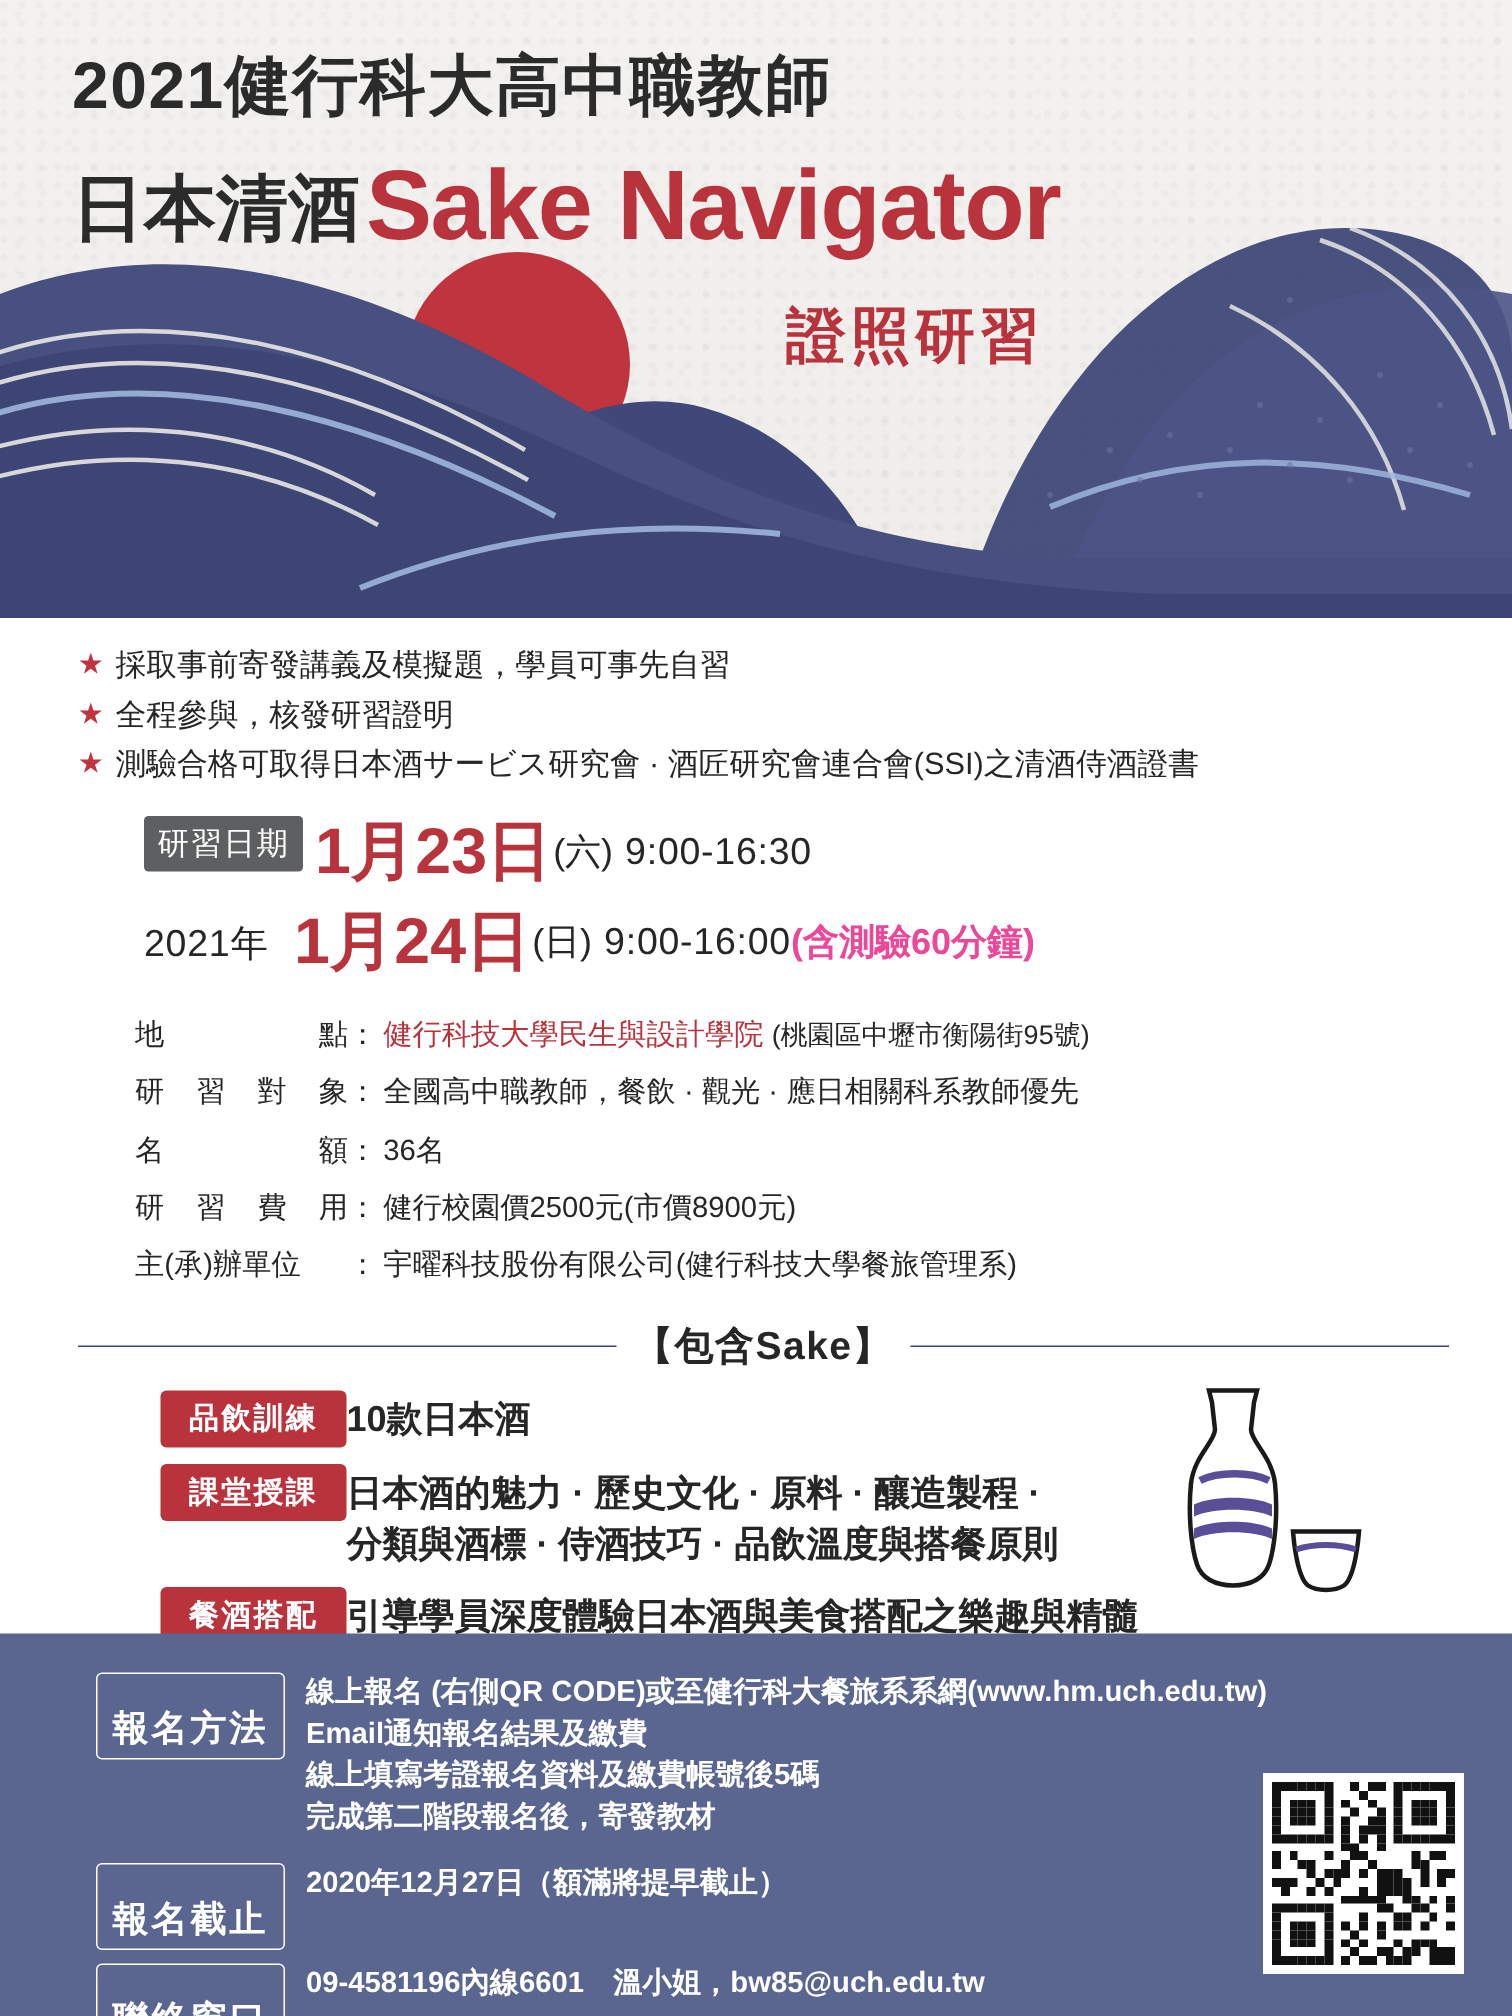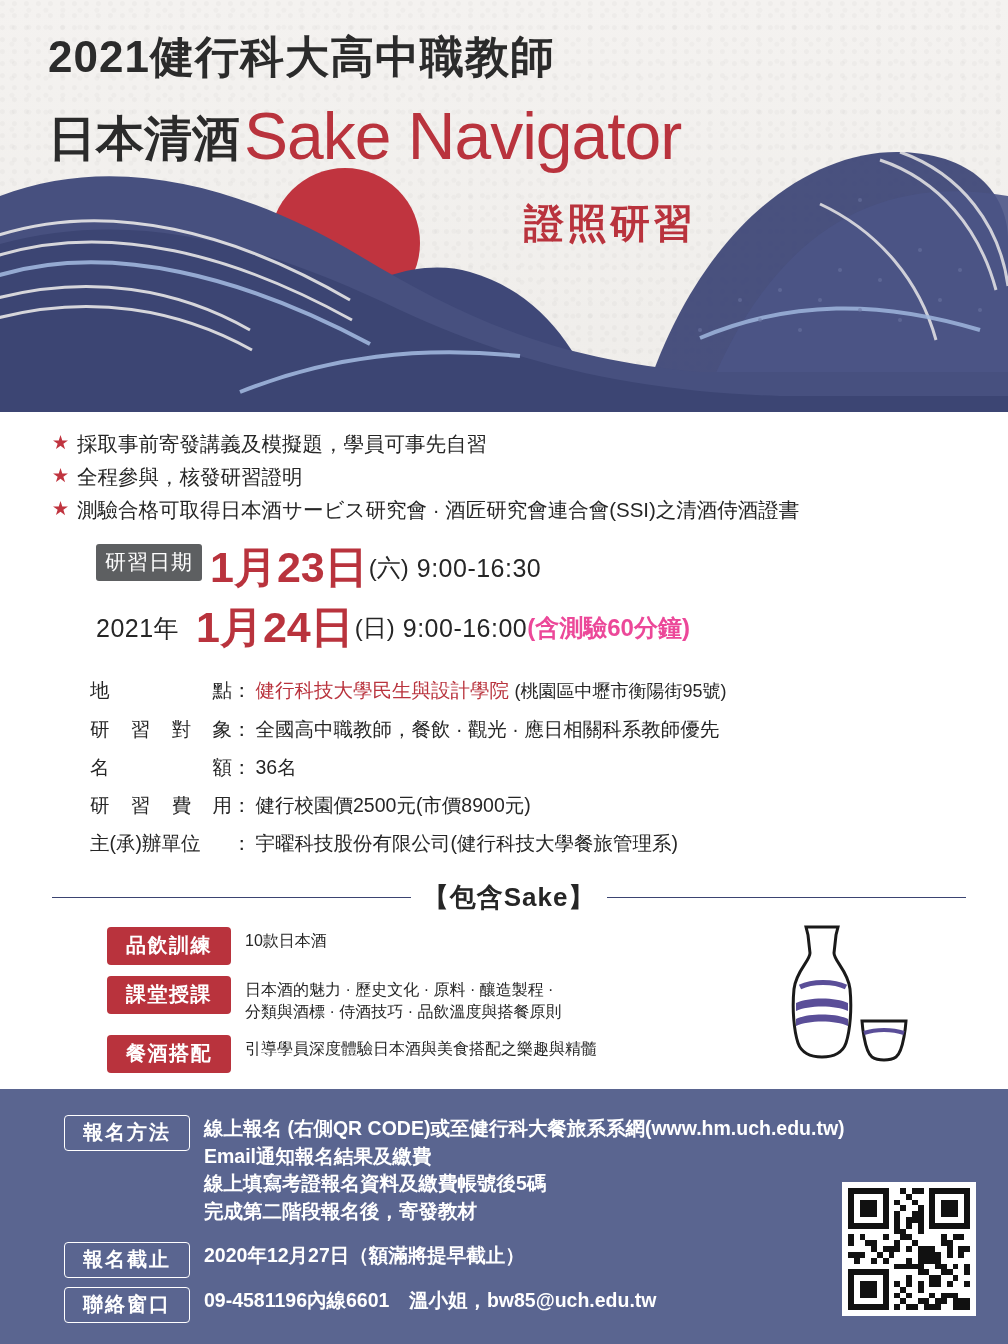--- a/index.html
+++ b/index.html
@@ -48,21 +48,21 @@
   .hero-title-2 {
     position: absolute; left: 48px; top: 98px;
     font-size: 48px; font-weight: bold;
     color: #2b2b2b;
     z-index: 5;
     white-space: nowrap;
   }
   .hero-title-2 .en {
     font-size: 66px;
     color: #b9333d;
-    font-weight: normal;
+    font-weight: bold;
     letter-spacing: -1px;
     margin-left: 4px;
     vertical-align: -4px;
   }
   .hero-title-3 {
     position: absolute; left: 524px; top: 196px;
     font-size: 40px; font-weight: bold;
     color: #b9333d;
     letter-spacing: 3px;
     z-index: 5;
@@ -204,25 +204,25 @@
     color: #fff;
     font-size: 20px;
     font-weight: bold;
     padding: 5px 11px 6px;
     border-radius: 4px;
     letter-spacing: 1.5px;
     width: 124px;
     text-align: center;
   }
   .course-text {
-    font-size: 16px;
+    font-size: 24px;
     color: #262626;
-    margin-left: 14px;
     line-height: 1.42;
     padding-top: 3px;
+    font-weight: bold;
   }
   .sake-art {
     position: absolute;
     right: 36px; top: -8px;
   }
 
   
   .footer {
     position: absolute;
     left: 0; bottom: 0;
@@ -235,23 +235,23 @@
   .f-row {
     display: flex;
     align-items: flex-start;
   }
   .f-tag {
     flex: 0 0 auto;
     width: 126px;
     border: 1.6px solid #ffffff;
     border-radius: 4px;
     text-align: center;
-    font-size: 20px;
+    font-size: 24px;
     font-weight: bold;
-    padding: 3px 0 4px;
+    padding: 20px 0 4px;
     letter-spacing: 2px;
     margin-left: 64px;
   }
   .f-text {
     margin-left: 14px;
     font-size: 19.5px;
     font-weight: bold;
     line-height: 1.42;
     color: #ffffff;
   }

